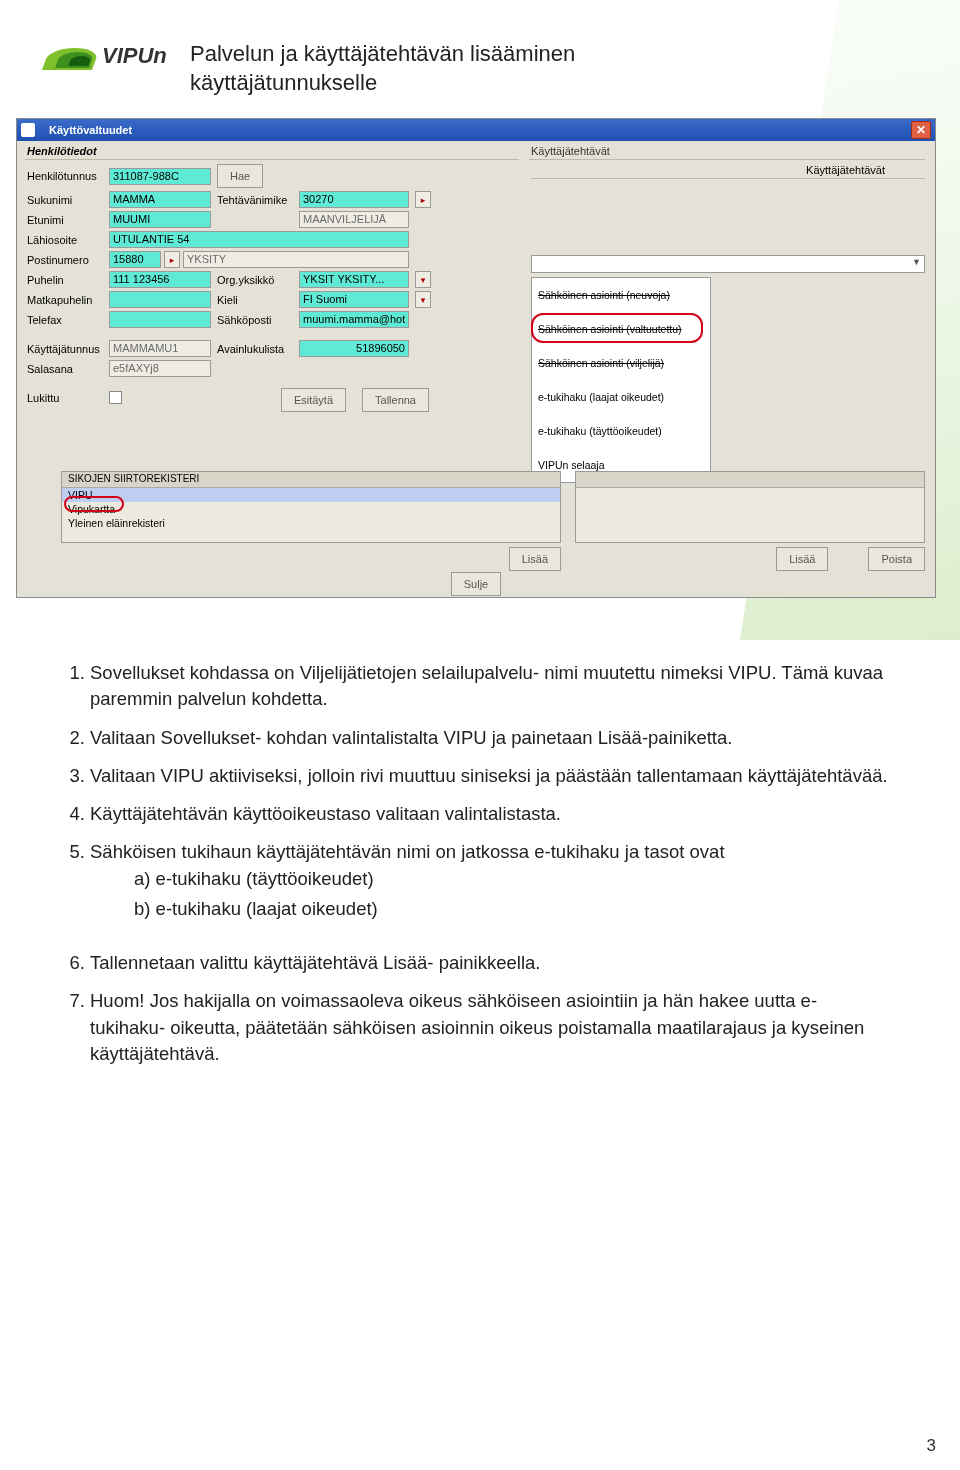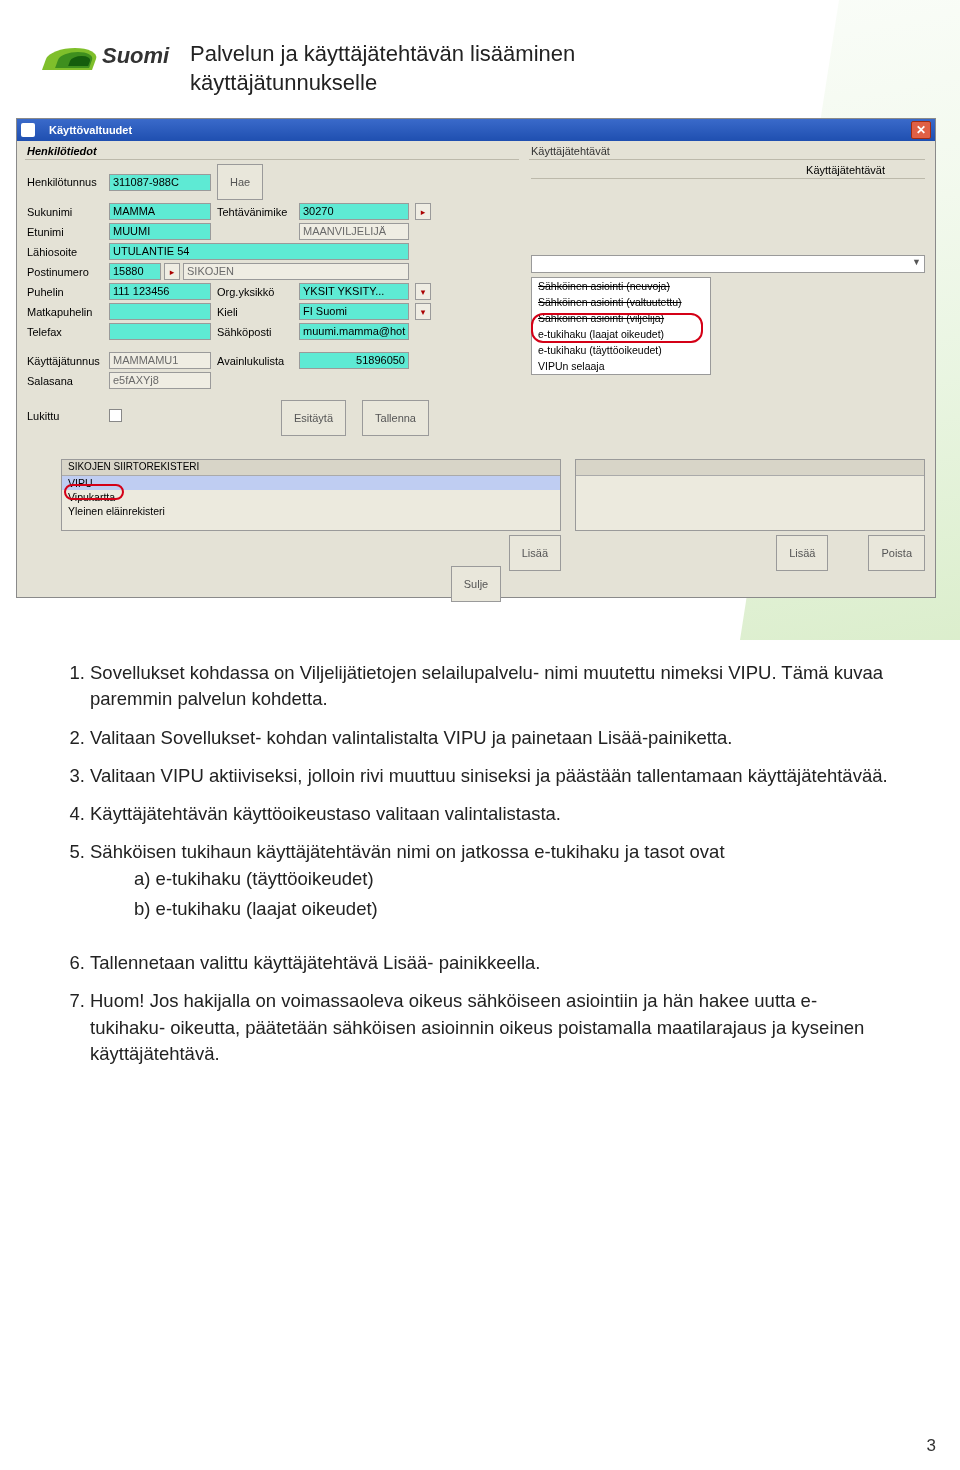--- a/index.html
+++ b/index.html
@@ -80,21 +80,21 @@
     margin-top: 4px;
   }
   .lbl { font-size: 11px; }
   .inp {
     height: 17px; border: 1px solid #9a9a9a; background: #5eead4;
     font-size: 11px; padding: 0 3px; line-height: 15px;
     overflow: hidden; white-space: nowrap;
   }
   .inp.disabled { background: #efede3; color: #6a6a6a; }
   .btn {
-    height: 36px; border: 1px solid #9a9a9a; background: #e9e7db;
+    height: 24px; border: 1px solid #9a9a9a; background: #e9e7db;
     font-size: 11px; padding: 0 12px; display: inline-flex;
     align-items: center; justify-content: center; color: #555;
     cursor: pointer;
   }
   .mini { width: 16px; height: 17px; border: 1px solid #9a9a9a; background: #efede3; display: inline-flex; align-items: center; justify-content: center; font-size: 9px; color: #a00; cursor: pointer; }
   .chk { width: 13px; height: 13px; border: 1px solid #888; background: #fff; display: inline-block; cursor: pointer; }
   .group-border { border-top: 1px solid #bcb9ab; margin: 2px 0 2px -2px; }
   .right-group-title { font-size: 11px; color: #333; }
   .right-title-float {
     text-align: right;
@@ -109,21 +109,21 @@
   }
   .dropdown-strip::after {
     content: "▼"; position: absolute; right: 3px; top: 1px;
     font-size: 9px; color: #555;
   }
   .rolelist {
     margin-top: 4px;
     border: 1px solid #9a9a9a; background: #fff;
     width: 180px;
   }
-  .rolelist div { padding: 2px 6px; font-size: 10.5px; cursor: pointer; }
+  .rolelist div { padding: 11px 6px; font-size: 10.5px; cursor: pointer; }
   .strike { text-decoration: line-through; }
   .red-oval {
     position: absolute;
     border: 2px solid #d40016;
     border-radius: 12px;
     background: transparent;
     pointer-events: none;
   }
   .row-actions-left {
     display: flex; gap: 16px; justify-content: flex-end;
@@ -182,21 +182,21 @@
 <body>
 
 <div class="green-side"></div>
 
 <div class="logo">
   <div class="logo-swoosh">
     <span class="s1"></span>
       <span class="s2"></span>
       <span class="s3"></span>
   </div>
-  <span class="logo-text">Suomi</span>
+  <span class="logo-text">VIPUn</span>
 </div>
 
 <div class="doc-title">
   <span>Palvelun ja käyttäjätehtävän lisääminen</span><br>
   <span>käyttäjätunnukselle</span>
 </div>
 
 <div class="win">
   <div class="titlebar">
     <div class="titlebar-left">
@@ -232,21 +232,21 @@
         <span></span>
 
         <span class="lbl">Lähiosoite</span>
         <div class="inp" style="grid-column: span 3;">UTULANTIE 54</div>
         <span></span>
 
         <span class="lbl">Postinumero</span>
         <div style="display:flex; gap:3px; grid-column: span 3;">
           <div class="inp" style="width:52px;">15880</div>
           <span class="mini">▸</span>
-          <div class="inp disabled" style="flex:1;">SIKOJEN</div>
+          <div class="inp disabled" style="flex:1;">YKSITY</div>
         </div>
         <span></span>
 
         <span class="lbl">Puhelin</span>
         <div class="inp">111 123456</div>
         <span class="lbl">Org.yksikkö</span>
         <div class="inp">YKSIT   YKSITY...</div>
         <span class="mini">▾</span>
 
         <span class="lbl">Matkapuhelin</span>

